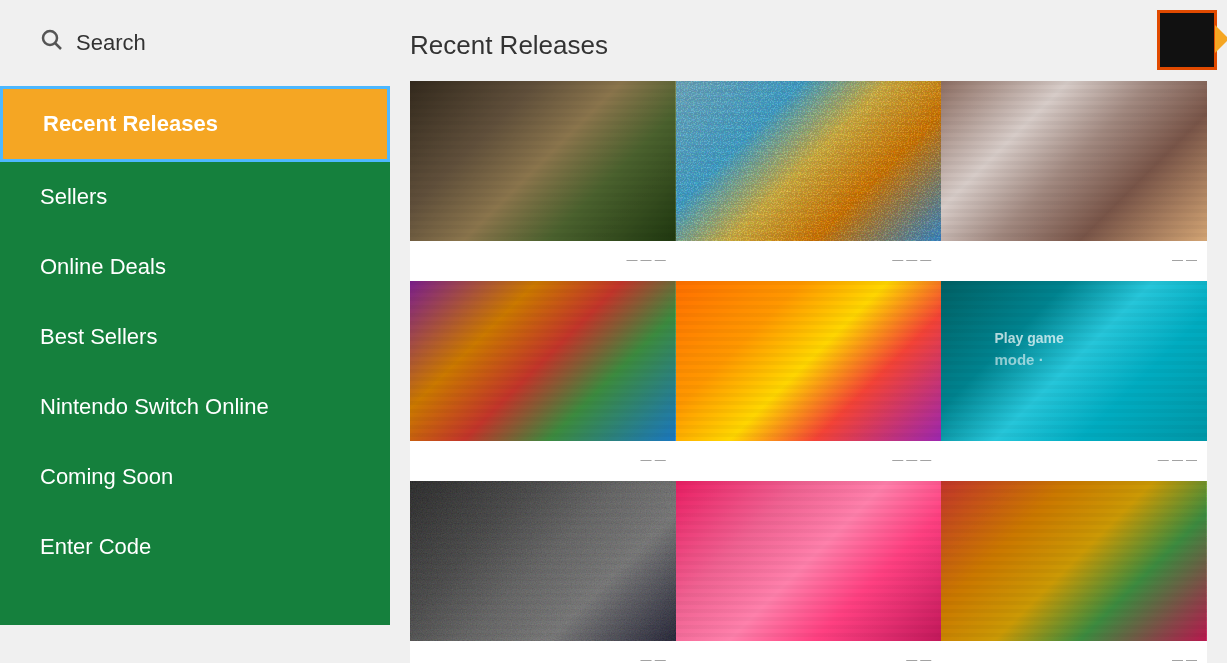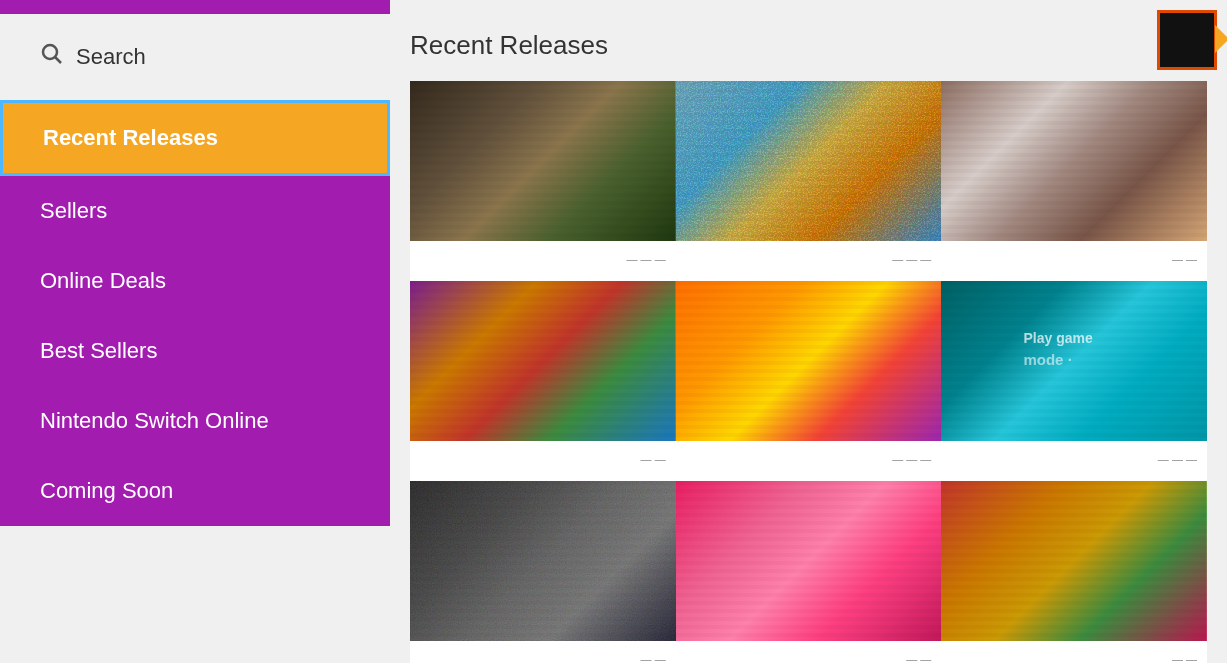--- a/index.html
+++ b/index.html
@@ -9,26 +9,25 @@
       overflow: hidden;
       font-family: 'Arial', sans-serif;
       display: flex;
       background: #f0f0f0;
     }
 
     
     #sidebar {
       width: 390px;
       min-width: 390px;
-      height: 526px;
-      background: #a21caf;
+      height: 625px;
+      background: #15803d;
       display: flex;
       flex-direction: column;
       overflow: hidden;
-      justify-content: flex-end;
     }
 
     .sidebar-item {
       padding: 22px 40px;
       color: white;
       font-size: 22px;
       font-weight: 400;
       cursor: pointer;
       position: relative;
     }
@@ -185,20 +184,23 @@
   </div>
 
   <div class="sidebar-item">
     <span>Nintendo Switch Online</span>
   </div>
 
   <div class="sidebar-item">
     <span>Coming Soon</span>
   </div>
 
+  <div class="sidebar-item">
+    <span>Enter Code</span>
+  </div>
 </div>
 
 <div id="main">
 
   <div id="top-right-icon"></div>
   <div id="chevron-right"></div>
 
   <h2 class="section-title">Recent Releases</h2>
 
   <div class="games-grid">
@@ -267,21 +269,21 @@
         <div class="thumb-overlay"></div>
       </div>
       <div class="game-info">
         <span class="price-badge">— — —</span>
       </div>
     </div>
 
     <div class="game-card">
       <div class="game-thumbnail thumb-6">
         <div class="thumb-overlay"></div>
-        <div style="position:absolute;top:30%;left:20%;color:rgba(255,255,255,0.7);font-size:14px;font-weight:bold;line-height:1.4;margin-left:29px;">
+        <div style="position:absolute;top:30%;left:20%;color:rgba(255,255,255,0.7);font-size:14px;font-weight:bold;line-height:1.4;">
           <div>Play game</div>
           <div style="font-size:15px;opacity:0.8;">mode ·</div>
         </div>
       </div>
       <div class="game-info">
         <span class="price-badge">— — —</span>
       </div>
     </div>
 
     <div class="game-card">

